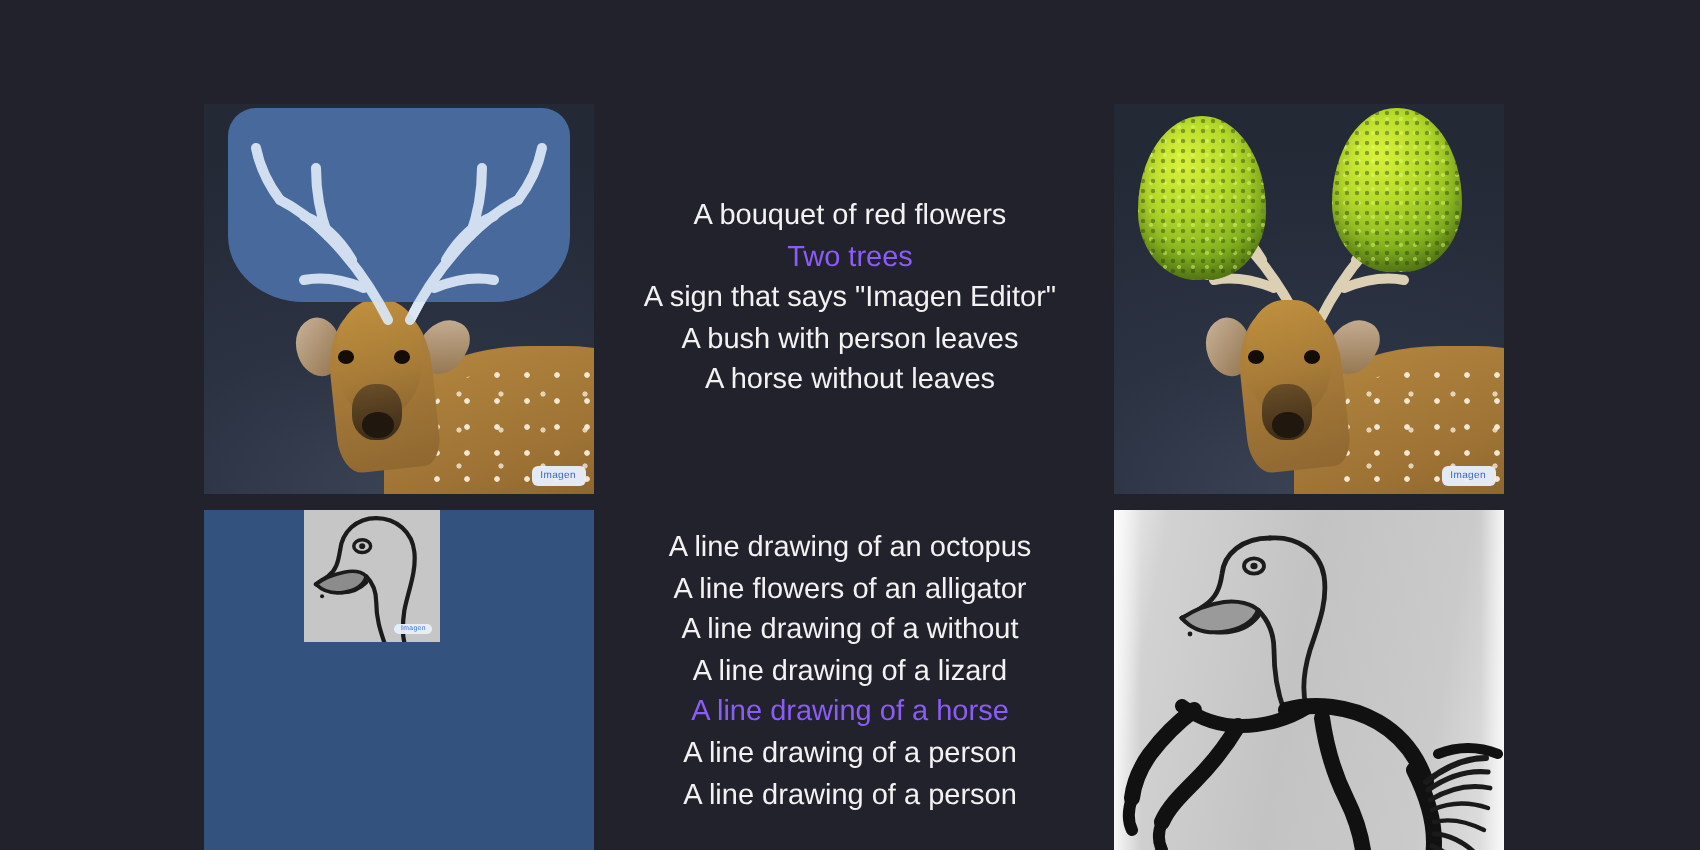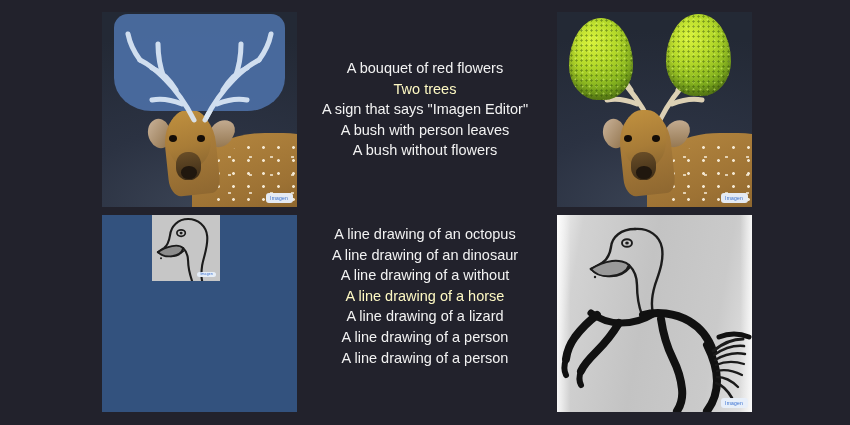--- a/index.html
+++ b/index.html
@@ -12,20 +12,21 @@
     height: 425px;
     overflow: hidden;
     font-family: "Liberation Sans", sans-serif;
     color: #ffffff;
     position: relative;
   }
   .stage {
     position: absolute;
     inset: 0;
     background: #22222c;
+    margin-top: 40px;
   }
 
   
   .panel {
     position: absolute;
     overflow: hidden;
     background: #2b3242;
   }
   #panel-tl { left: 102px; top: 12px;  width: 195px; height: 195px; }
   #panel-tr { left: 557px; top: 12px;  width: 195px; height: 195px; }
@@ -210,21 +211,21 @@
     width: 310px;
     left: 270px;
     text-align: center;
     font-size: 14.5px;
     line-height: 20.6px;
     color: #f2f2f2;
   }
   #list-top    { top: 58px; }
   #list-bottom { top: 224px; }
   .prompt-line { white-space: nowrap; }
-  .prompt-line.selected { color: #fef9c3; }
+  .prompt-line.selected { color: #8b5cf6; }
 </style>
 </head>
 <body>
 
 <div class="stage">
 
   <div class="panel" id="panel-tl">
     <div class="photo-bg"></div>
 
     <div class="deer-wrap">
@@ -370,26 +371,26 @@
     </svg>
 
     <div class="watermark">Imagen</div>
   </div>
 
   <div class="prompt-list" id="list-top">
     <div class="prompt-line">A bouquet of red flowers</div>
     <div class="prompt-line selected">Two trees</div>
     <div class="prompt-line">A sign that says "Imagen Editor"</div>
     <div class="prompt-line">A bush with person leaves</div>
-    <div class="prompt-line">A bush without flowers</div>
+    <div class="prompt-line">A horse without leaves</div>
   </div>
 
   <div class="prompt-list" id="list-bottom">
     <div class="prompt-line">A line drawing of an octopus</div>
-    <div class="prompt-line">A line drawing of an dinosaur</div>
+    <div class="prompt-line">A line flowers of an alligator</div>
     <div class="prompt-line">A line drawing of a without</div>
+    <div class="prompt-line">A line drawing of a lizard</div>
     <div class="prompt-line selected">A line drawing of a horse</div>
-    <div class="prompt-line">A line drawing of a lizard</div>
     <div class="prompt-line">A line drawing of a person</div>
     <div class="prompt-line">A line drawing of a person</div>
   </div>
 
 </div>
 
 </body></html>

